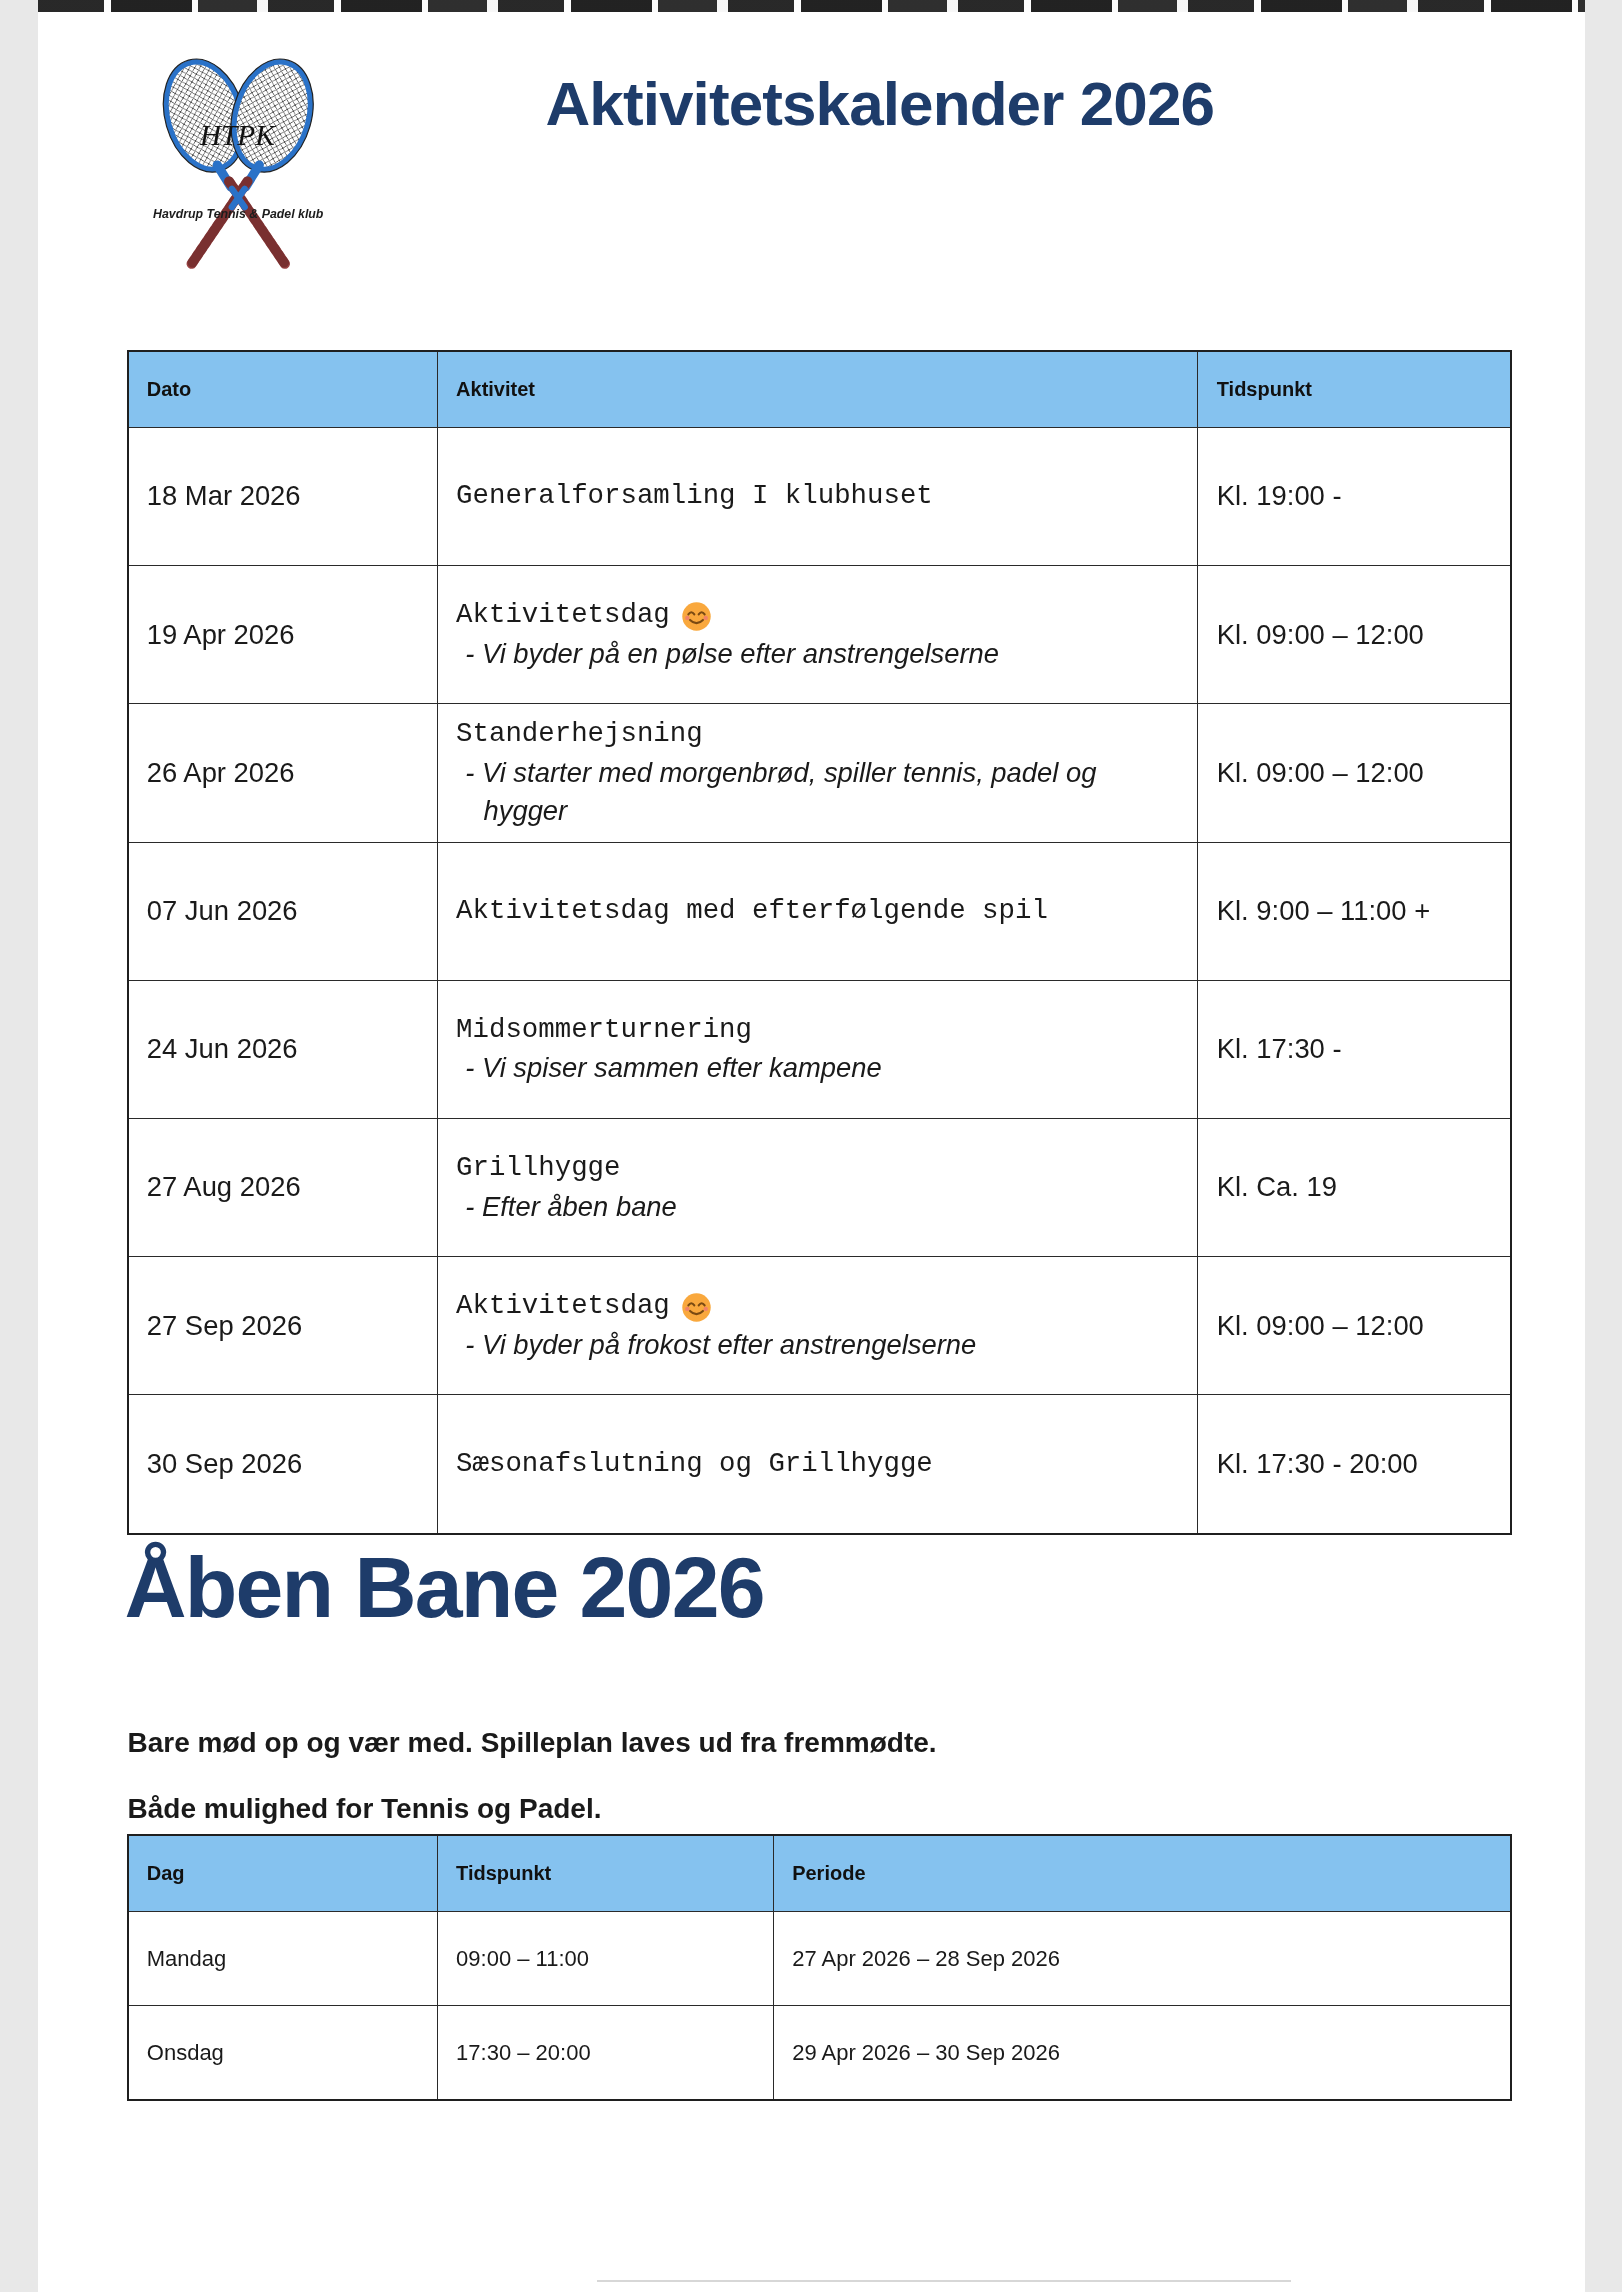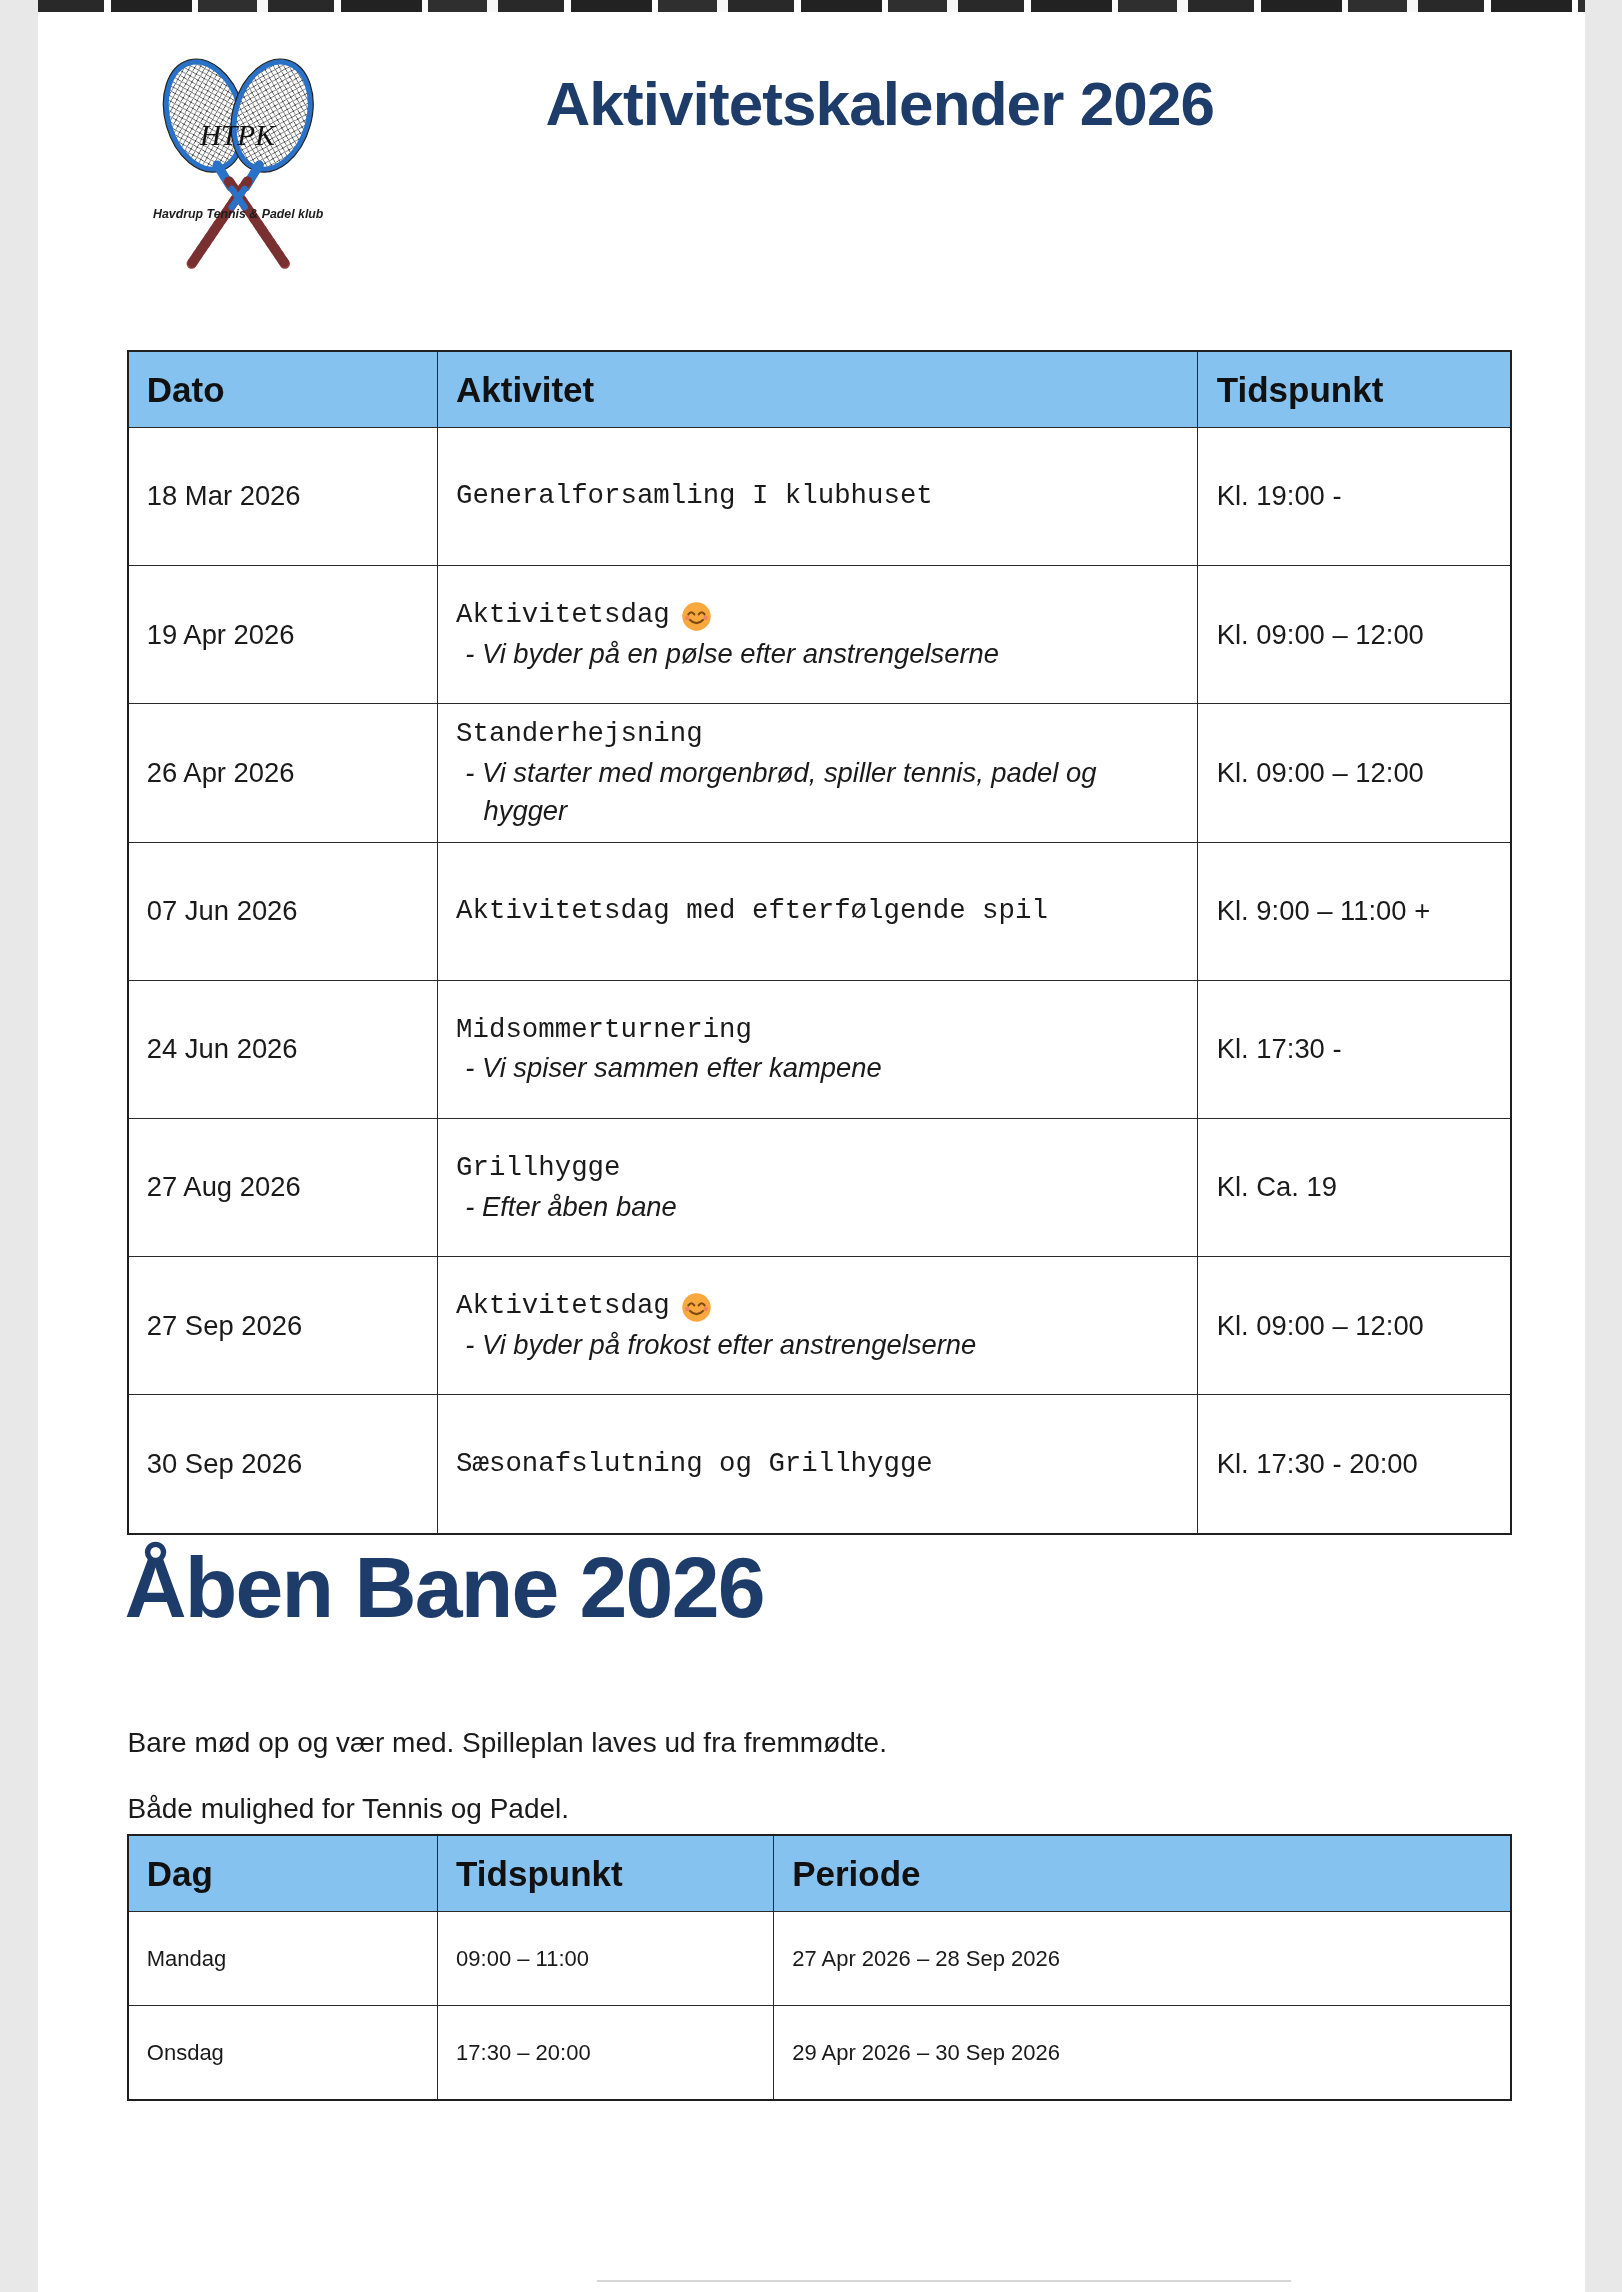--- a/index.html
+++ b/index.html
@@ -44,37 +44,37 @@
   .tbl-wrap{position:absolute;left:89px;width:1385px;}
   .tbl-activity{top:350px;}
   .tbl-open{top:1834px;}
   table{
     width:100%;border-collapse:collapse;table-layout:fixed;
     border:2.7px solid #1f1f1f;
   }
   th,td{border:1.8px solid var(--line);vertical-align:middle;}
   th{
     background:var(--header-blue);
-    text-align:left;font-size:35px;font-weight:bold;color:#111;
+    text-align:left;font-size:20px;font-weight:bold;color:#111;
     height:75px;padding:0 9.1px 0 18.3px;
   }
   .tbl-activity td{height:119px;font-size:27.4px;padding:9.1px 11px 9.1px 18.3px;line-height:1.4;}
   .tbl-open td{height:82px;font-size:22px;padding:5.5px 11px 5.5px 18.3px;}
   .act-line{display:flex;align-items:center;gap:11px;font-family:Liberation Mono, monospace;}
   .act-note{padding-left:27.4px;text-indent:-18.3px;font-style:italic;}
   .emoji{flex:0 0 auto;margin-top:1.8px;}
   .emoji .stroke{fill:none;stroke:#7a4a12;stroke-width:2.4;stroke-linecap:round;}
 
   
   .section-heading{
     position:absolute;left:87px;top:1538px;margin:0;
     font-size:86px;font-weight:bold;color:var(--navy);
     letter-spacing:-1.8px;white-space:nowrap;
   }
-  .para{position:absolute;left:90px;margin:0;font-size:28px;white-space:nowrap;}
+  .para{position:absolute;left:90px;margin:0;font-size:28px;white-space:nowrap;font-weight:bold;}
   .para-1{top:1727px;}
   .para-2{top:1793px;}
 </style>
 </head>
 <body>
 
 <div class="page">
 
   <div class="scan-top"></div>
 

